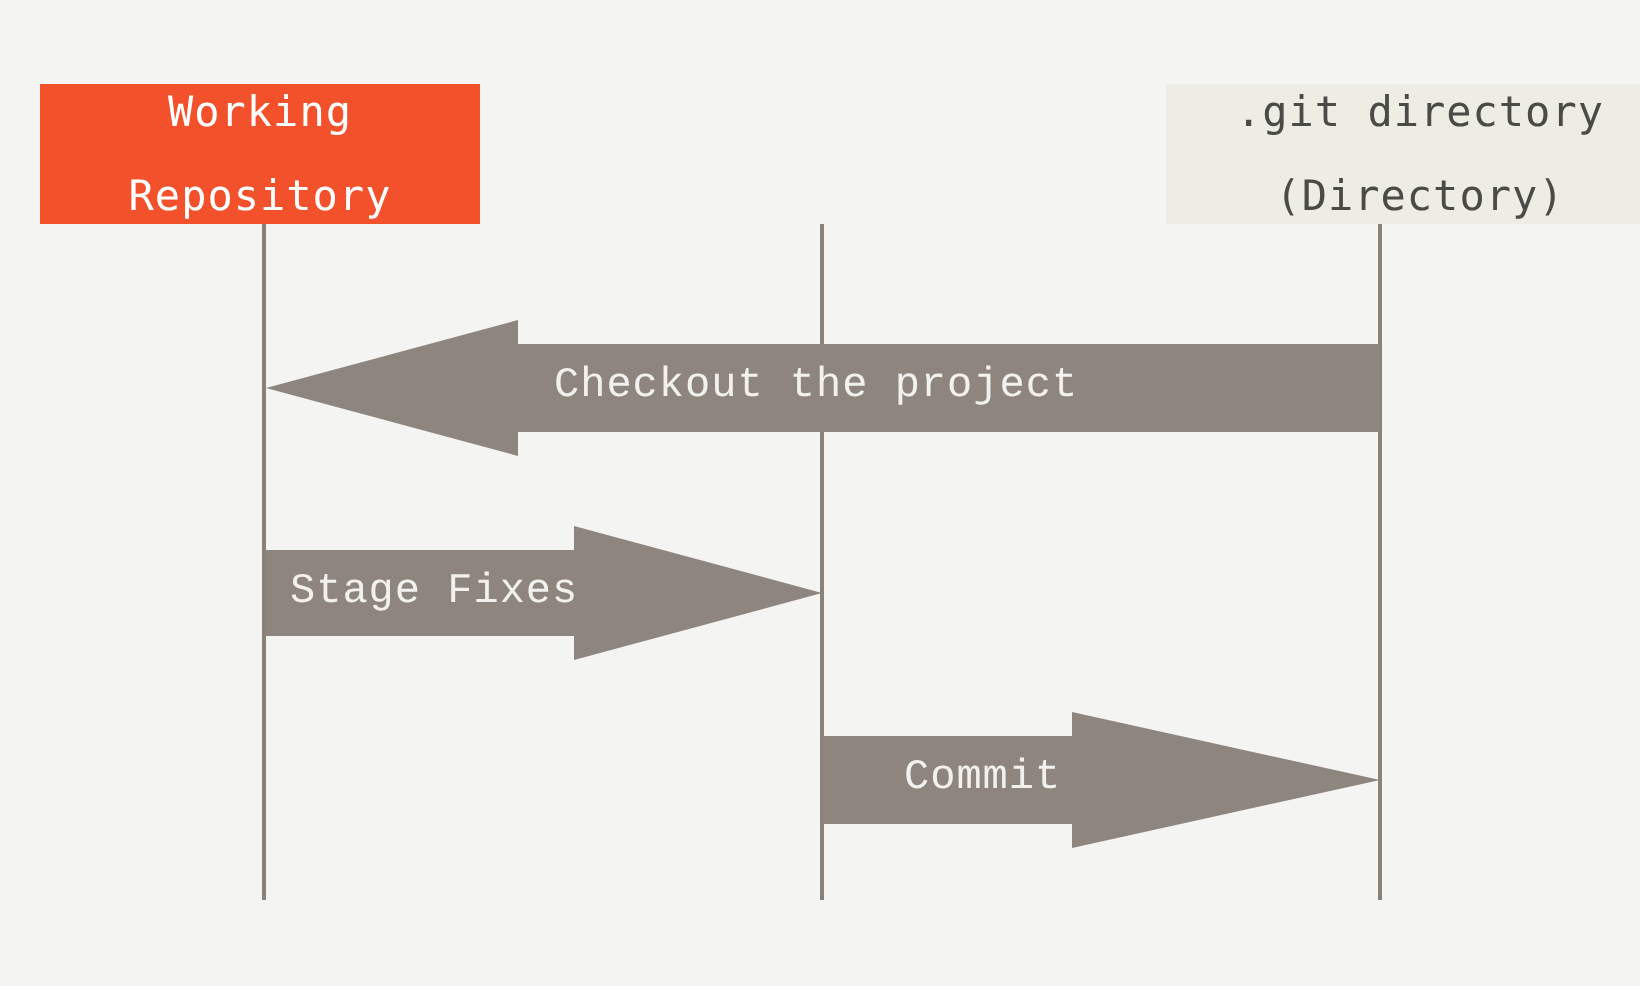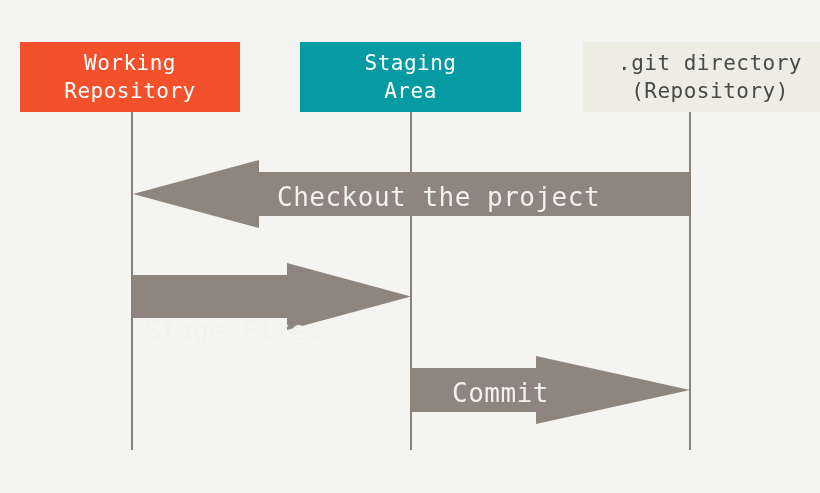--- a/index.html
+++ b/index.html
@@ -15,21 +15,21 @@
     font-family: "DejaVu Sans Mono", "Liberation Mono", monospace;
     overflow: hidden;
   }
 
   
   .stage-box {
     position: absolute;
     display: flex;
     flex-direction: column;
     align-items: center;
-    justify-content: center;
+    justify-content: space-between;
     text-align: center;
     line-height: 1.34;
     font-size: 21px;
     letter-spacing: 0.5px;
     box-sizing: border-box;
     white-space: pre;
   }
   #box-working {
     left: 20px;  top: 42px;  width: 220px; height: 70px;
     background: #f2512b;
@@ -62,51 +62,48 @@
   
   .arrow-svg {
     position: absolute;
     overflow: visible;
   }
   .arrow-shape { fill: #8e857e; }
 
   .arrow-label {
     position: absolute;
     color: #f2f1ee;
-    font-size: 26px;
+    font-size: 21px;
     letter-spacing: 0.5px;
     white-space: pre;
     pointer-events: none;
+    font-family: Liberation Mono, monospace;
   }
   #label-checkout   { left: 277px; top: 182px; }
-  #label-stage      { left: 145px; top: 285px; margin-top: 31px; }
+  #label-stage      { left: 145px; top: 285px; }
   #label-commit     { left: 452px; top: 378px; }
 </style>
 </head>
 <body>
 
 <div id="diagram-root">
 
   <div class="lifeline" id="lifeline-working"></div>
   <div class="lifeline" id="lifeline-staging"></div>
   <div class="lifeline" id="lifeline-repository"></div>
 
   <div class="stage-box" id="box-working">
     <span class="box-line">Working</span>
     <span class="box-line">Repository</span>
   </div>
 
-  <div class="stage-box" id="box-staging">
-    <span class="box-line">Staging</span>
-    <span class="box-line">Area</span>
-  </div>
 
   <div class="stage-box" id="box-repository">
     <span class="box-line">.git directory</span>
-    <span class="box-line">(Repository)</span>
+    <span class="box-line">(Directory)</span>
   </div>
 
   <svg class="arrow-svg" id="arrow-checkout-svg" style="left:133px; top:160px;" width="557" height="68" viewBox="0 0 557 68">
     <polygon class="arrow-shape" points="0,34 126,0 126,12 557,12 557,56 126,56 126,68"></polygon>
   </svg>
   <span class="arrow-label" id="label-checkout">Checkout the project</span>
 
   <svg class="arrow-svg" id="arrow-stage-svg" style="left:133px; top:263px;" width="278" height="67" viewBox="0 0 278 67">
     <polygon class="arrow-shape" points="0,12 154,12 154,0 278,33.5 154,67 154,55 0,55"></polygon>
   </svg>

